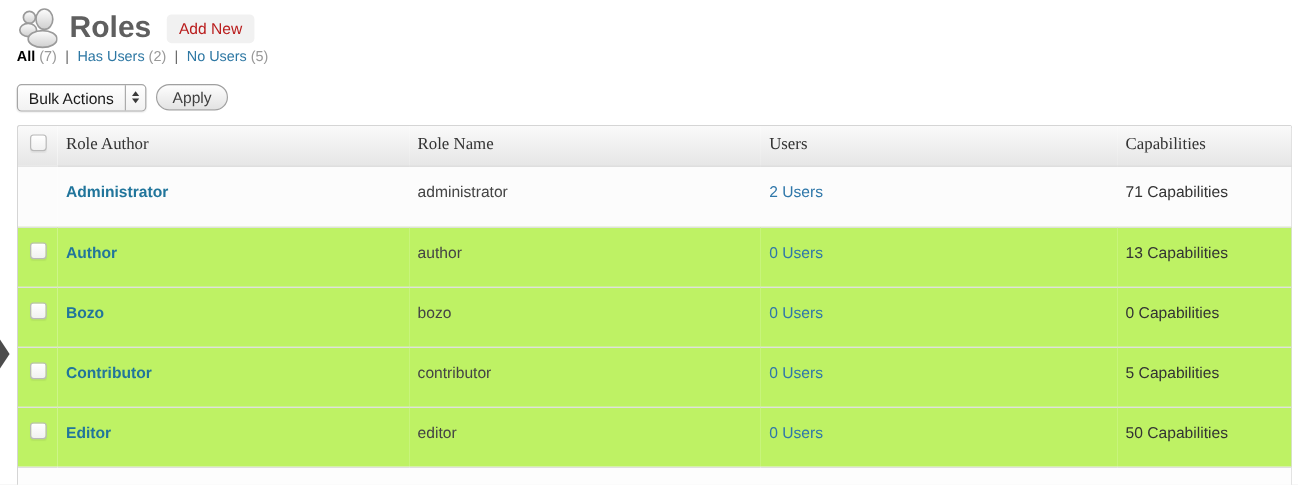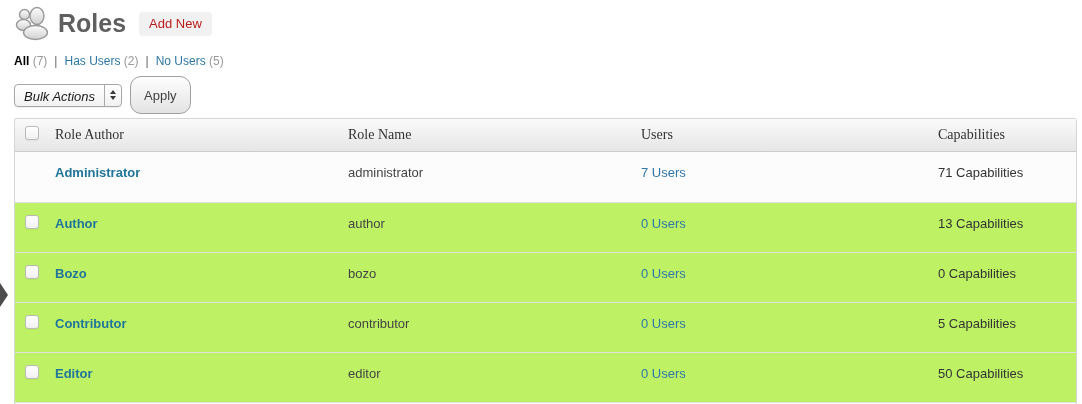--- a/index.html
+++ b/index.html
@@ -38,52 +38,51 @@
     background: #f1f1f1;
     border-radius: 4px;
     color: #b91c1c;
     font-size: 13px;
     padding: 4px 10px 5px;
     text-decoration: none;
     cursor: pointer;
   }
 
   
-  .filters { margin-top: 14px; font-size: 12px; line-height: 14px; color: #999; }
+  .filters { font-size: 12px; line-height: 14px; color: #999; }
   .filters a { text-decoration: none; cursor: pointer; }
   .filter-label { color: #2d77a3; }
   .filter-current .filter-label { color: #000; font-weight: bold; }
   .filter-count { color: #999; }
   .filter-sep { color: #666; margin: 0 7px; }
 
   
   .bulk-row { margin-top: 15px; display: flex; align-items: center; height: 24px; }
   .select {
     display: inline-flex; align-items: stretch;
     height: 23px;
     border: 1px solid #a6a6a6;
     border-radius: 4px;
     background: linear-gradient(#ffffff, #f1f1f1);
     font-size: 13px; color: #1a1a1a;
     cursor: pointer;
     box-shadow: 0 1px 1px rgba(0,0,0,0.06);
-    font-style: italic;
   }
   .select-label { padding: 3px 9px 0 9px; line-height: 17px; }
   .select-arrows {
     border-left: 1px solid #ababab;
     width: 17px;
     display: flex; flex-direction: column;
     align-items: center; justify-content: center; gap: 2px;
   }
   .tri-up { width: 0; height: 0; border-left: 3.5px solid transparent; border-right: 3.5px solid transparent; border-bottom: 4px solid #3a3a3a; }
   .tri-down { width: 0; height: 0; border-left: 3.5px solid transparent; border-right: 3.5px solid transparent; border-top: 4px solid #3a3a3a; }
   .apply-btn {
     margin-left: 8px;
-    height: 38px; padding: 0 13px;
+    height: 22px; padding: 0 13px;
     border: 1px solid #a0a0a0;
     border-radius: 11px;
     background: linear-gradient(#fefefe, #e3e3e3);
     font-family: "Liberation Sans", sans-serif;
     font-size: 13px; color: #3f3f3f;
     cursor: pointer;
   }
 
   
   table.roles-table {
@@ -191,21 +190,21 @@
         <th>Role Name</th>
         <th>Users</th>
         <th>Capabilities</th>
       </tr>
     </thead>
     <tbody>
       <tr class="row-first">
         <td class="check-col"></td>
         <td><a class="role-label-link">Administrator</a></td>
         <td><span class="role-name">administrator</span></td>
-        <td><a class="users-link">7 Users</a></td>
+        <td><a class="users-link">2 Users</a></td>
         <td><span class="caps-text">71 Capabilities</span></td>
       </tr>
       <tr class="row-alt">
         <td class="check-col"><input type="checkbox" style=""></td>
         <td><a class="role-label-link">Author</a></td>
         <td><span class="role-name">author</span></td>
         <td><a class="users-link">0 Users</a></td>
         <td><span class="caps-text">13 Capabilities</span></td>
       </tr>
       <tr class="row-alt">

